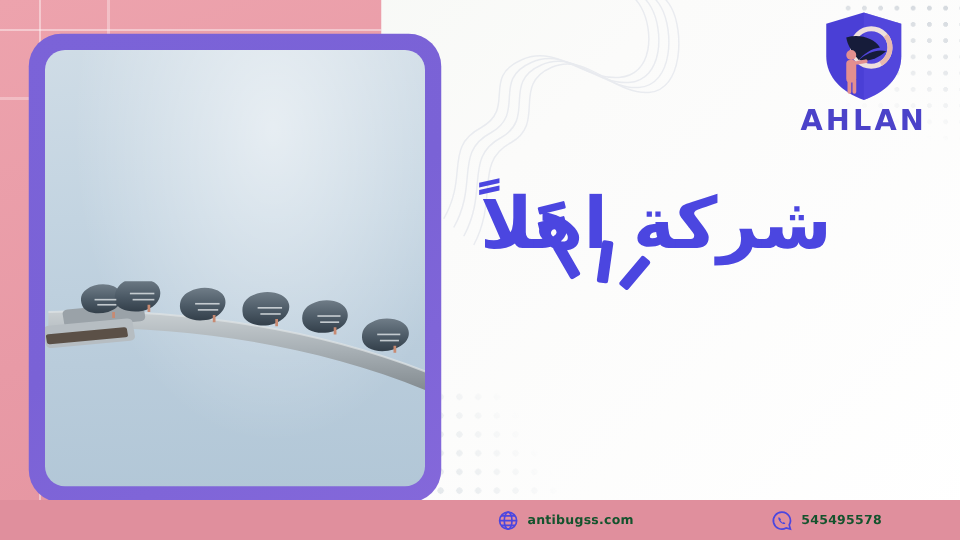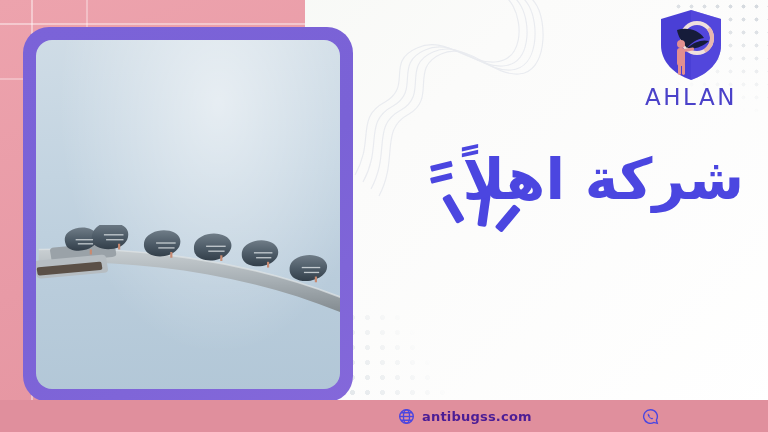--- a/index.html
+++ b/index.html
@@ -79,28 +79,28 @@
   }
 
   
   .logo{
     position:absolute; right:22px; top:8px;
     width:110px; text-align:center;
   }
   .logo-mark{ width:72px; height:74px; margin:0 auto; display:block; }
   .logo-text{
     font-family:"DejaVu Sans", sans-serif;
-    font-weight:normal; font-size:23px; letter-spacing:2.5px;
+    font-weight:bold; font-size:23px; letter-spacing:2.5px;
     color:#4b42c9; margin-top:2px;
   }
 
   
   .headings{
     position:absolute; right:24px; top:150px; width:360px;
-    text-align:right; direction:rtl;
+    text-align:left; direction:rtl;
   }
   .title{
     font-family:"DejaVu Sans", sans-serif;
     font-weight:bold;
     font-size:57px; line-height:1.05;
     color:#4b46e0;
     white-space:nowrap;
   }
   .subtitle{
     font-family:"DejaVu Sans", sans-serif;
@@ -117,22 +117,22 @@
     position:absolute; left:0; bottom:0; width:768px; height:32px;
     background:#e08f9d;
     display:flex; align-items:center;
   }
   .footer-spacer{ width:398px; }
   .f-item{ display:flex; align-items:center; gap:7px; }
   .f-item + .f-item{ margin-left:110px; }
   .f-icon{ width:17px; height:17px; display:block; }
   .f-text{
     font-family:"DejaVu Sans", sans-serif;
-    font-weight:bold; font-size:13px; letter-spacing:.2px;
-    color:#4c1d95;
+    font-weight:bold; font-size:10px; letter-spacing:.2px;
+    color:#14532d;
   }
 </style>
 </head>
 <body>
 
 <div id="banner">
 
   <svg class="waves" viewBox="0 0 250 210" fill="none">
     <g stroke="#d8dce6" stroke-width="1.2" fill="none" opacity="0.9">
       <path d="M10 185 C 30 150, 10 128, 40 112 C 68 96, 40 72, 72 58 C 100 45, 122 74, 150 72 C 178 70, 178 34, 168 16 C 162 5, 152 0, 144 -4"></path>
@@ -256,16 +256,17 @@
         <path d="M3.4 5.6 h13.2 M3.4 14.4 h13.2"></path>
       </svg>
       <span class="f-text">antibugss.com</span>
     </div>
 
     <div class="f-item">
       <svg class="f-icon" viewBox="0 0 20 20" fill="none" stroke="#4b46e0" stroke-width="1.6">
         <path d="M10 2 a8 8 0 1 0 4 14.9 L18 18 l-1.1 -3.9 A8 8 0 0 0 10 2 Z"></path>
         <path d="M7.2 6.6 c-.5 .4 -.7 1.2 -.4 2 c.6 1.9 2.6 3.9 4.5 4.5 c.8 .3 1.6 .1 2 -.4 l-1.4 -1.3 l-1.1 .5 c-.8 -.5 -1.6 -1.3 -2.1 -2.1 l.5 -1.1 Z" fill="#4b46e0" stroke="none"></path>
       </svg>
+      <span class="f-text">545495578</span>
     </div>
   </div>
 
 </div>
 
 </body></html>

